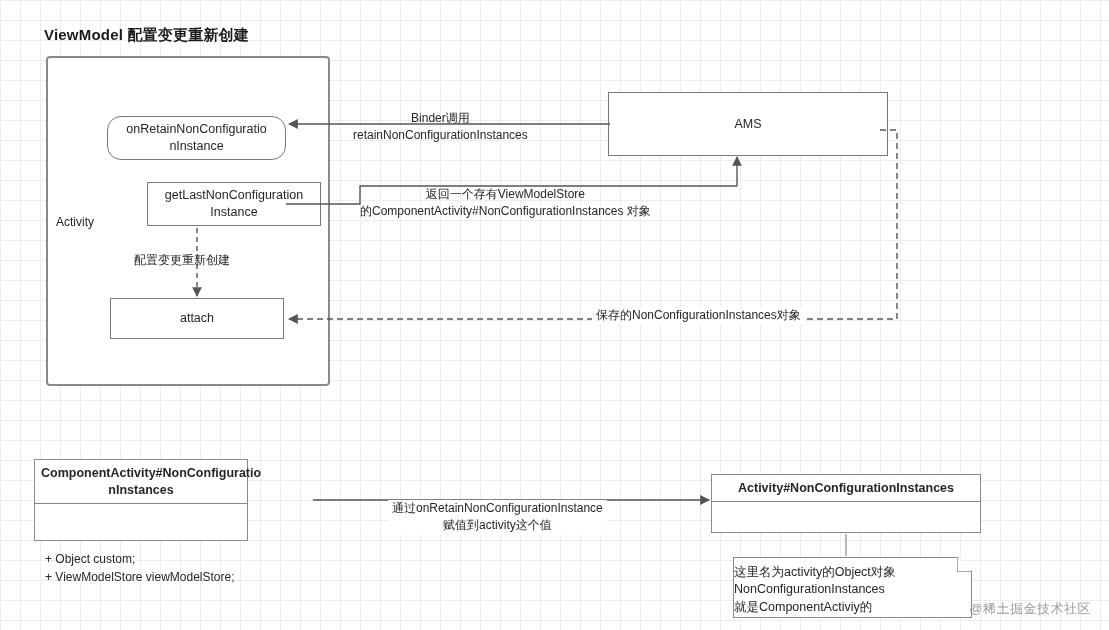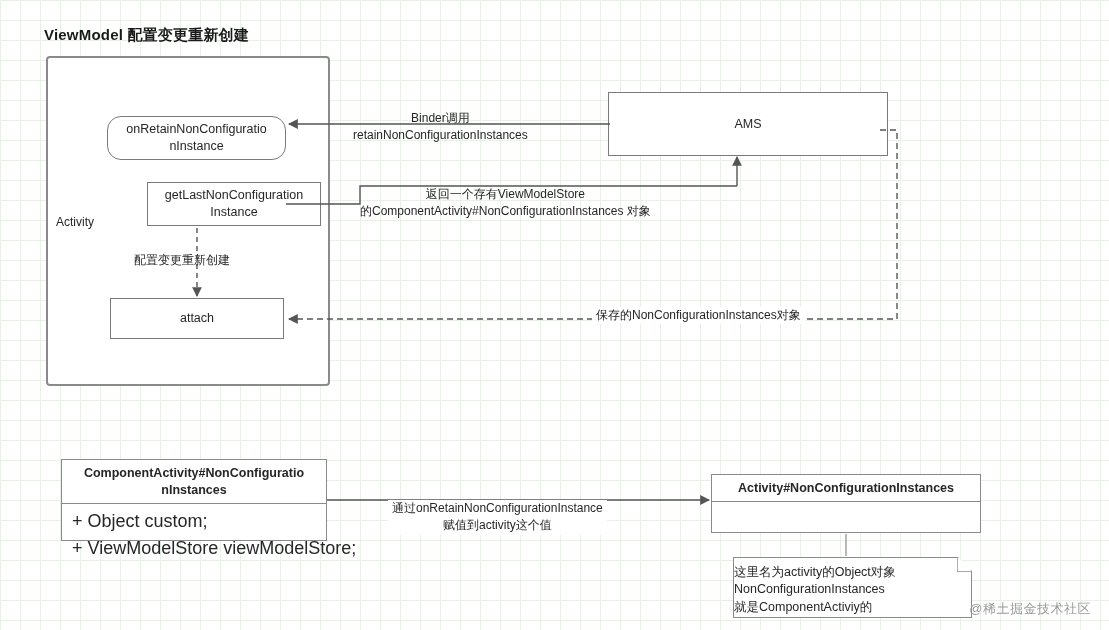--- a/index.html
+++ b/index.html
@@ -72,36 +72,37 @@
   .lbl-return { left: 360px; top: 186px; }
   .lbl-config { left: 134px; top: 252px; text-align: center; }
   .lbl-saved  { left: 592px; top: 307px; }
   .lbl-through{ left: 388px; top: 488px; }
 
   .umlbox {
     box-sizing: border-box;
     border: 1.5px solid #8a8a8a;
     background: #ffffff;
   }
-  .uml-left  { left: 61px; top: 459px; width: 266px; height: 82px; }
+  .uml-left  { left: 34px; top: 459px; width: 214px; height: 82px; }
   .uml-right { left: 711px; top: 474px; width: 270px; height: 59px; }
   .uml-head {
     font-size: 12.5px;
     font-weight: bold;
     text-align: center;
     padding: 5px 6px 4px 6px;
     line-height: 1.35;
     border-bottom: 1.5px solid #8a8a8a;
     box-sizing: border-box;
   }
   .uml-body {
-    font-size: 18px;
+    font-size: 12px;
     line-height: 1.5;
     padding: 4px 8px 4px 10px;
     box-sizing: border-box;
+    margin-top: 42px;
   }
   .uml-body div { white-space: nowrap; }
 
   .note {
     left: 733px; top: 557px;
     width: 239px; height: 61px;
     box-sizing: border-box;
     border: 1.5px solid #8a8a8a;
     background: #ffffff;
     font-size: 12.5px;

